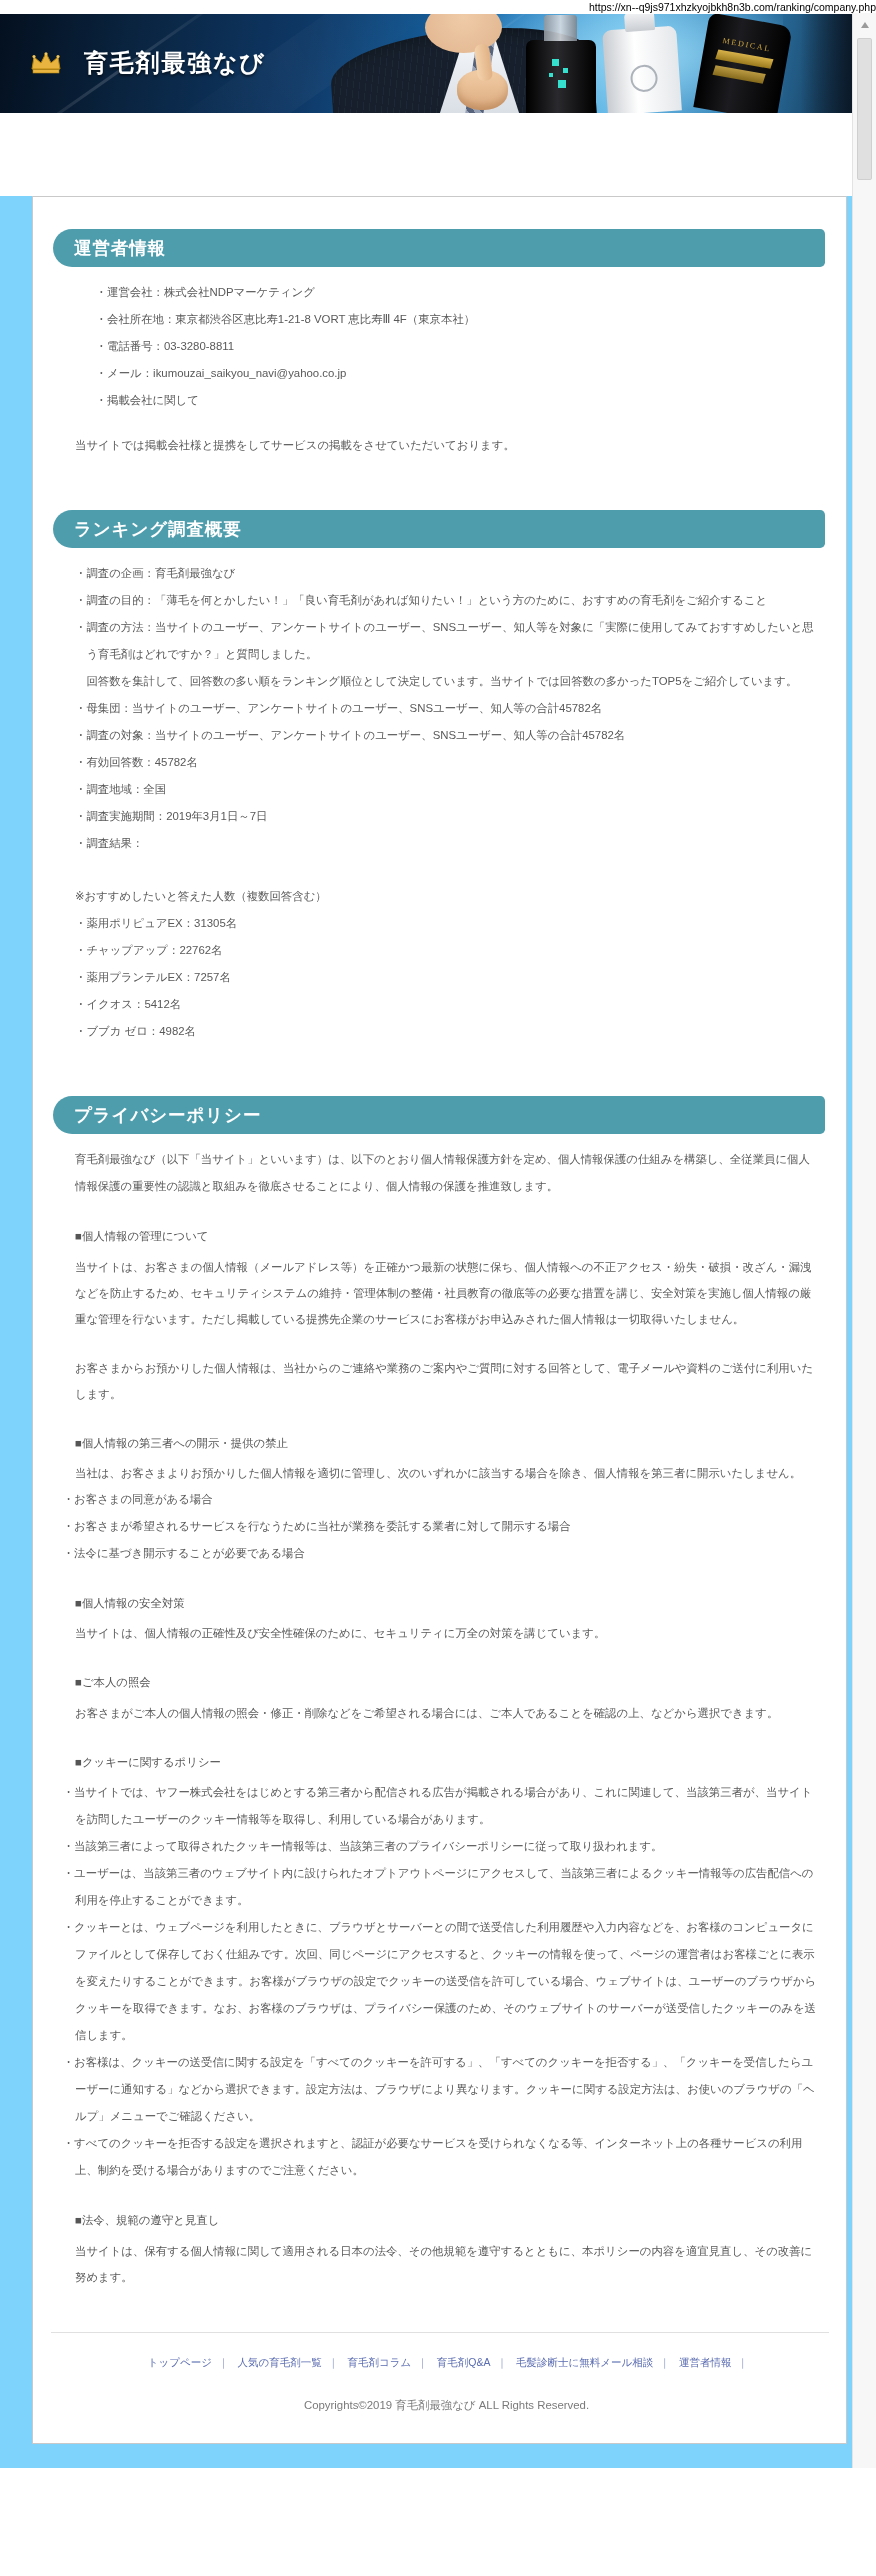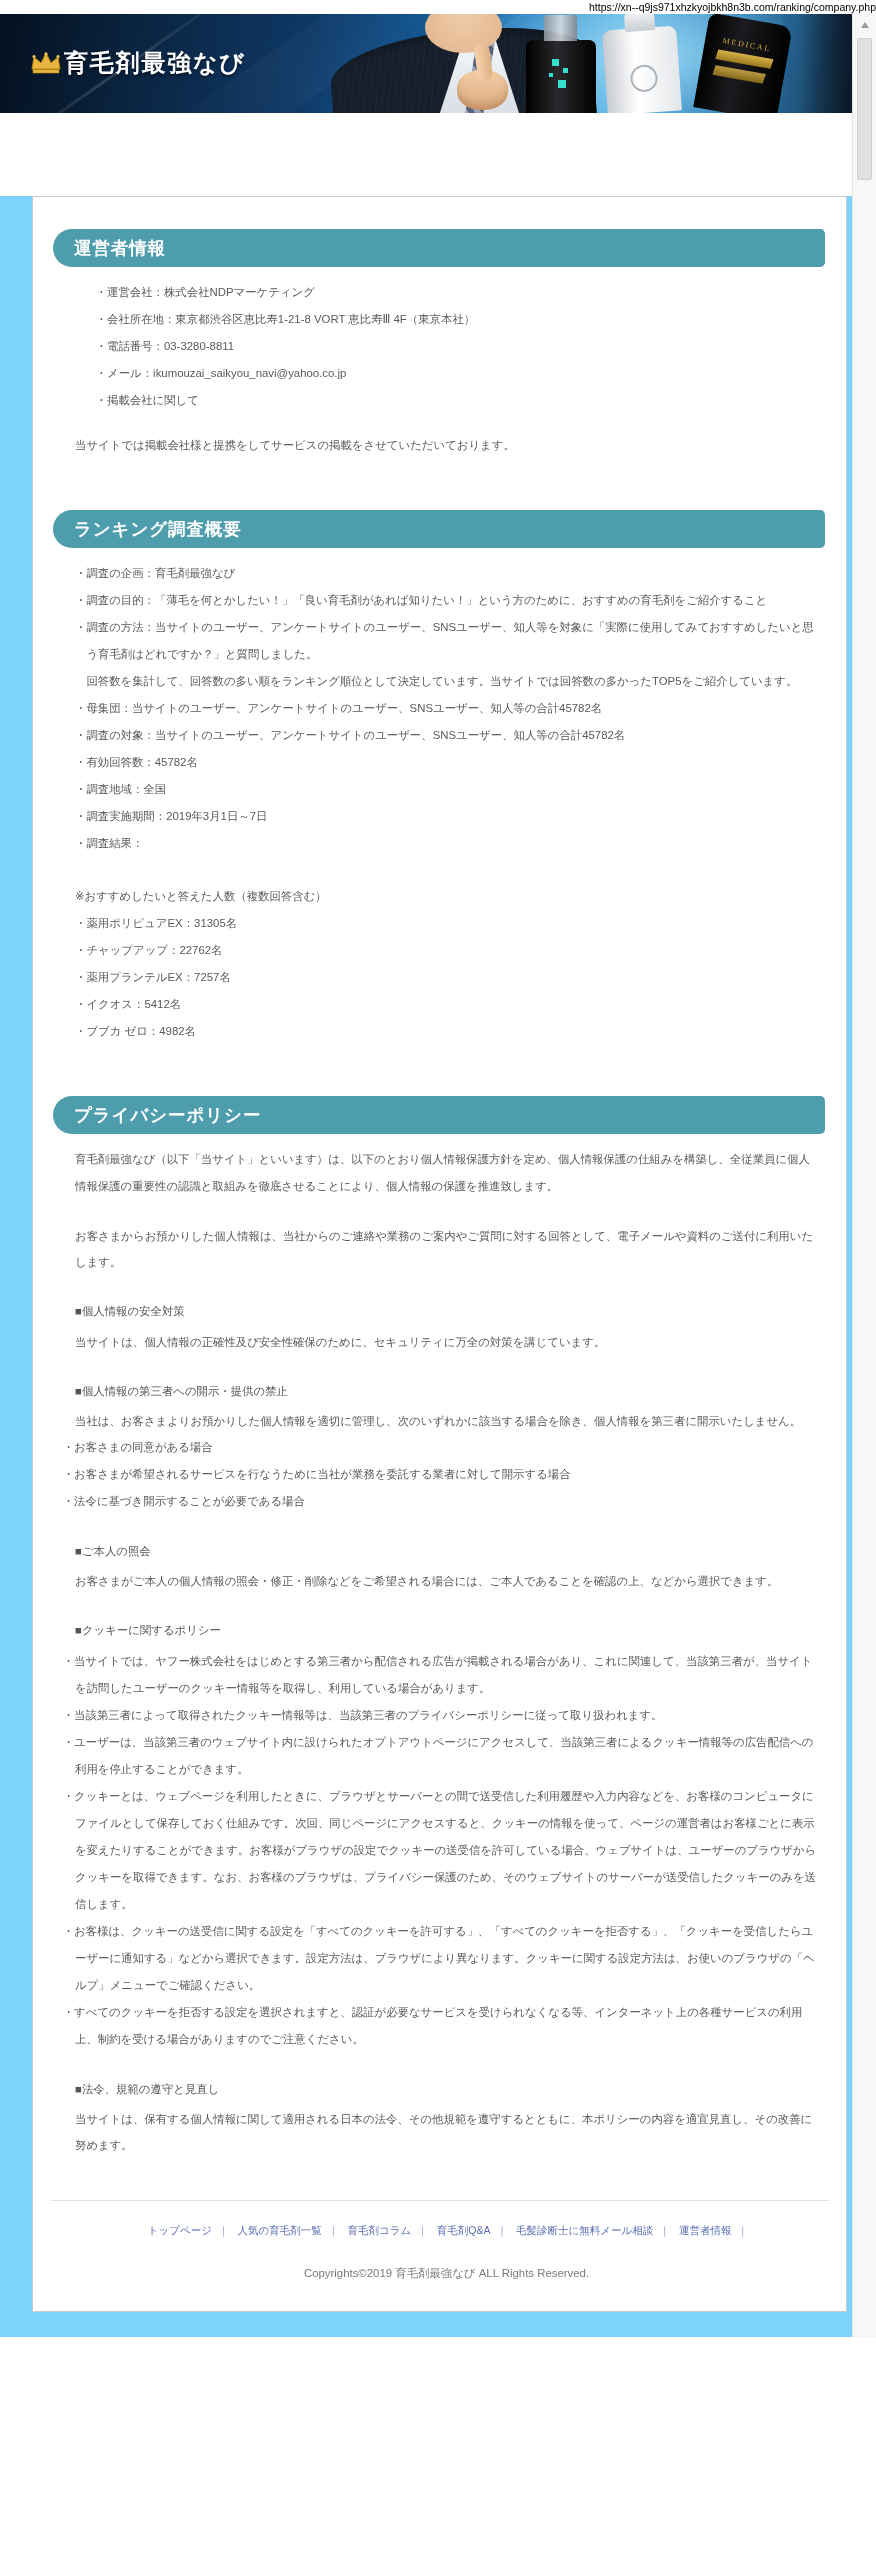--- a/index.html
+++ b/index.html
@@ -15,21 +15,21 @@
 
   
   .banner {
     position:relative; width:853px; height:99px; overflow:hidden;
     background:linear-gradient(100deg,#04101f 0%,#0a2440 16%,#0e3866 36%,#155a95 50%,#2e83c1 60%,#5fb6e6 72%,#2f7cb2 86%,#12344f 100%);
   }
   .streak { position:absolute; top:-90%; height:300%; background:linear-gradient(to bottom,rgba(255,255,255,0),rgba(255,255,255,.16),rgba(255,255,255,0)); transform:rotate(55deg); }
   .st1 { left:114px; width:2.6px; }
   .st2 { left:263px; width:61px; opacity:.45; background:linear-gradient(to bottom,rgba(255,255,255,0),rgba(255,255,255,.07),rgba(255,255,255,0)); }
   .st3 { left:438px; width:1.8px; }
-  .brand { position:absolute; left:30px; top:50%; transform:translateY(-50%); display:flex; align-items:center; gap:2px; z-index:5; }
+  .brand { position:absolute; left:30px; top:50%; transform:translateY(-50%); display:flex; align-items:center; gap:22px; z-index:5; }
   .site-title { font-size:24px; font-weight:bold; color:#fff; letter-spacing:1.8px; text-shadow:0 1.8px 2.6px rgba(0,0,0,.55); }
   .photo { position:absolute; right:0; top:0; width:526px; height:99px; }
   .glow { position:absolute; left:149px; top:-17.5px; width:307px; height:131px;
           background:radial-gradient(ellipse at 55% 45%, rgba(150,215,245,.95), rgba(80,160,210,0) 72%); }
   .suit { position:absolute; left:4.4px; top:16px; width:263px; height:96px;
           background:repeating-linear-gradient(100deg,#161f2b 0 5.3px,#1d2836 5.3px 6.1px);
           border-radius:60% 45% 0 0/48px 35px; transform:rotate(-4deg); box-shadow:inset -10.5px 0 16px rgba(0,0,0,.5); }
   .shirt { position:absolute; left:112px; top:21px; width:81px; height:81px;
            background:linear-gradient(#f5f7fa,#d9dee5); clip-path:polygon(32% 0,68% 0,100% 100%,0 100%); }
   .tie { position:absolute; left:144px; top:23px; width:17.5px; height:81px; transform:rotate(9deg);
@@ -183,38 +183,42 @@
         <li>・薬用プランテルEX：7257名</li>
         <li>・イクオス：5412名</li>
         <li>・ブブカ ゼロ：4982名</li>
       </ul>
     </section>
 
     <section class="sec-gap">
       <h2 class="pill">プライバシーポリシー</h2>
       <p class="para intro">育毛剤最強なび（以下「当サイト」といいます）は、以下のとおり個人情報保護方針を定め、個人情報保護の仕組みを構築し、全従業員に個人情報保護の重要性の認識と取組みを徹底させることにより、個人情報の保護を推進致します。</p>
 
+      <div class="pblock">
+        <p class="bhead">■個人情報の管理について</p>
+        <p class="para">当サイトは、お客さまの個人情報（メールアドレス等）を正確かつ最新の状態に保ち、個人情報への不正アクセス・紛失・破損・改ざん・漏洩などを防止するため、セキュリティシステムの維持・管理体制の整備・社員教育の徹底等の必要な措置を講じ、安全対策を実施し個人情報の厳重な管理を行ないます。ただし掲載している提携先企業のサービスにお客様がお申込みされた個人情報は一切取得いたしません。</p>
+      </div>
 
       <div class="pblock">
         <p class="para">お客さまからお預かりした個人情報は、当社からのご連絡や業務のご案内やご質問に対する回答として、電子メールや資料のご送付に利用いたします。</p>
-      </div>
-
-      <div class="pblock">
-        <p class="bhead">■個人情報の安全対策</p>
-        <p class="para">当サイトは、個人情報の正確性及び安全性確保のために、セキュリティに万全の対策を講じています。</p>
       </div>
 
       <div class="pblock">
         <p class="bhead">■個人情報の第三者への開示・提供の禁止</p>
         <p class="para">当社は、お客さまよりお預かりした個人情報を適切に管理し、次のいずれかに該当する場合を除き、個人情報を第三者に開示いたしません。</p>
         <ul class="list hang">
           <li>・お客さまの同意がある場合</li>
           <li>・お客さまが希望されるサービスを行なうために当社が業務を委託する業者に対して開示する場合</li>
           <li>・法令に基づき開示することが必要である場合</li>
         </ul>
+      </div>
+
+      <div class="pblock">
+        <p class="bhead">■個人情報の安全対策</p>
+        <p class="para">当サイトは、個人情報の正確性及び安全性確保のために、セキュリティに万全の対策を講じています。</p>
       </div>
 
       <div class="pblock">
         <p class="bhead">■ご本人の照会</p>
         <p class="para">お客さまがご本人の個人情報の照会・修正・削除などをご希望される場合には、ご本人であることを確認の上、などから選択できます。</p>
       </div>
 
       <div class="pblock">
         <p class="bhead">■クッキーに関するポリシー</p>
         <ul class="list hang">

